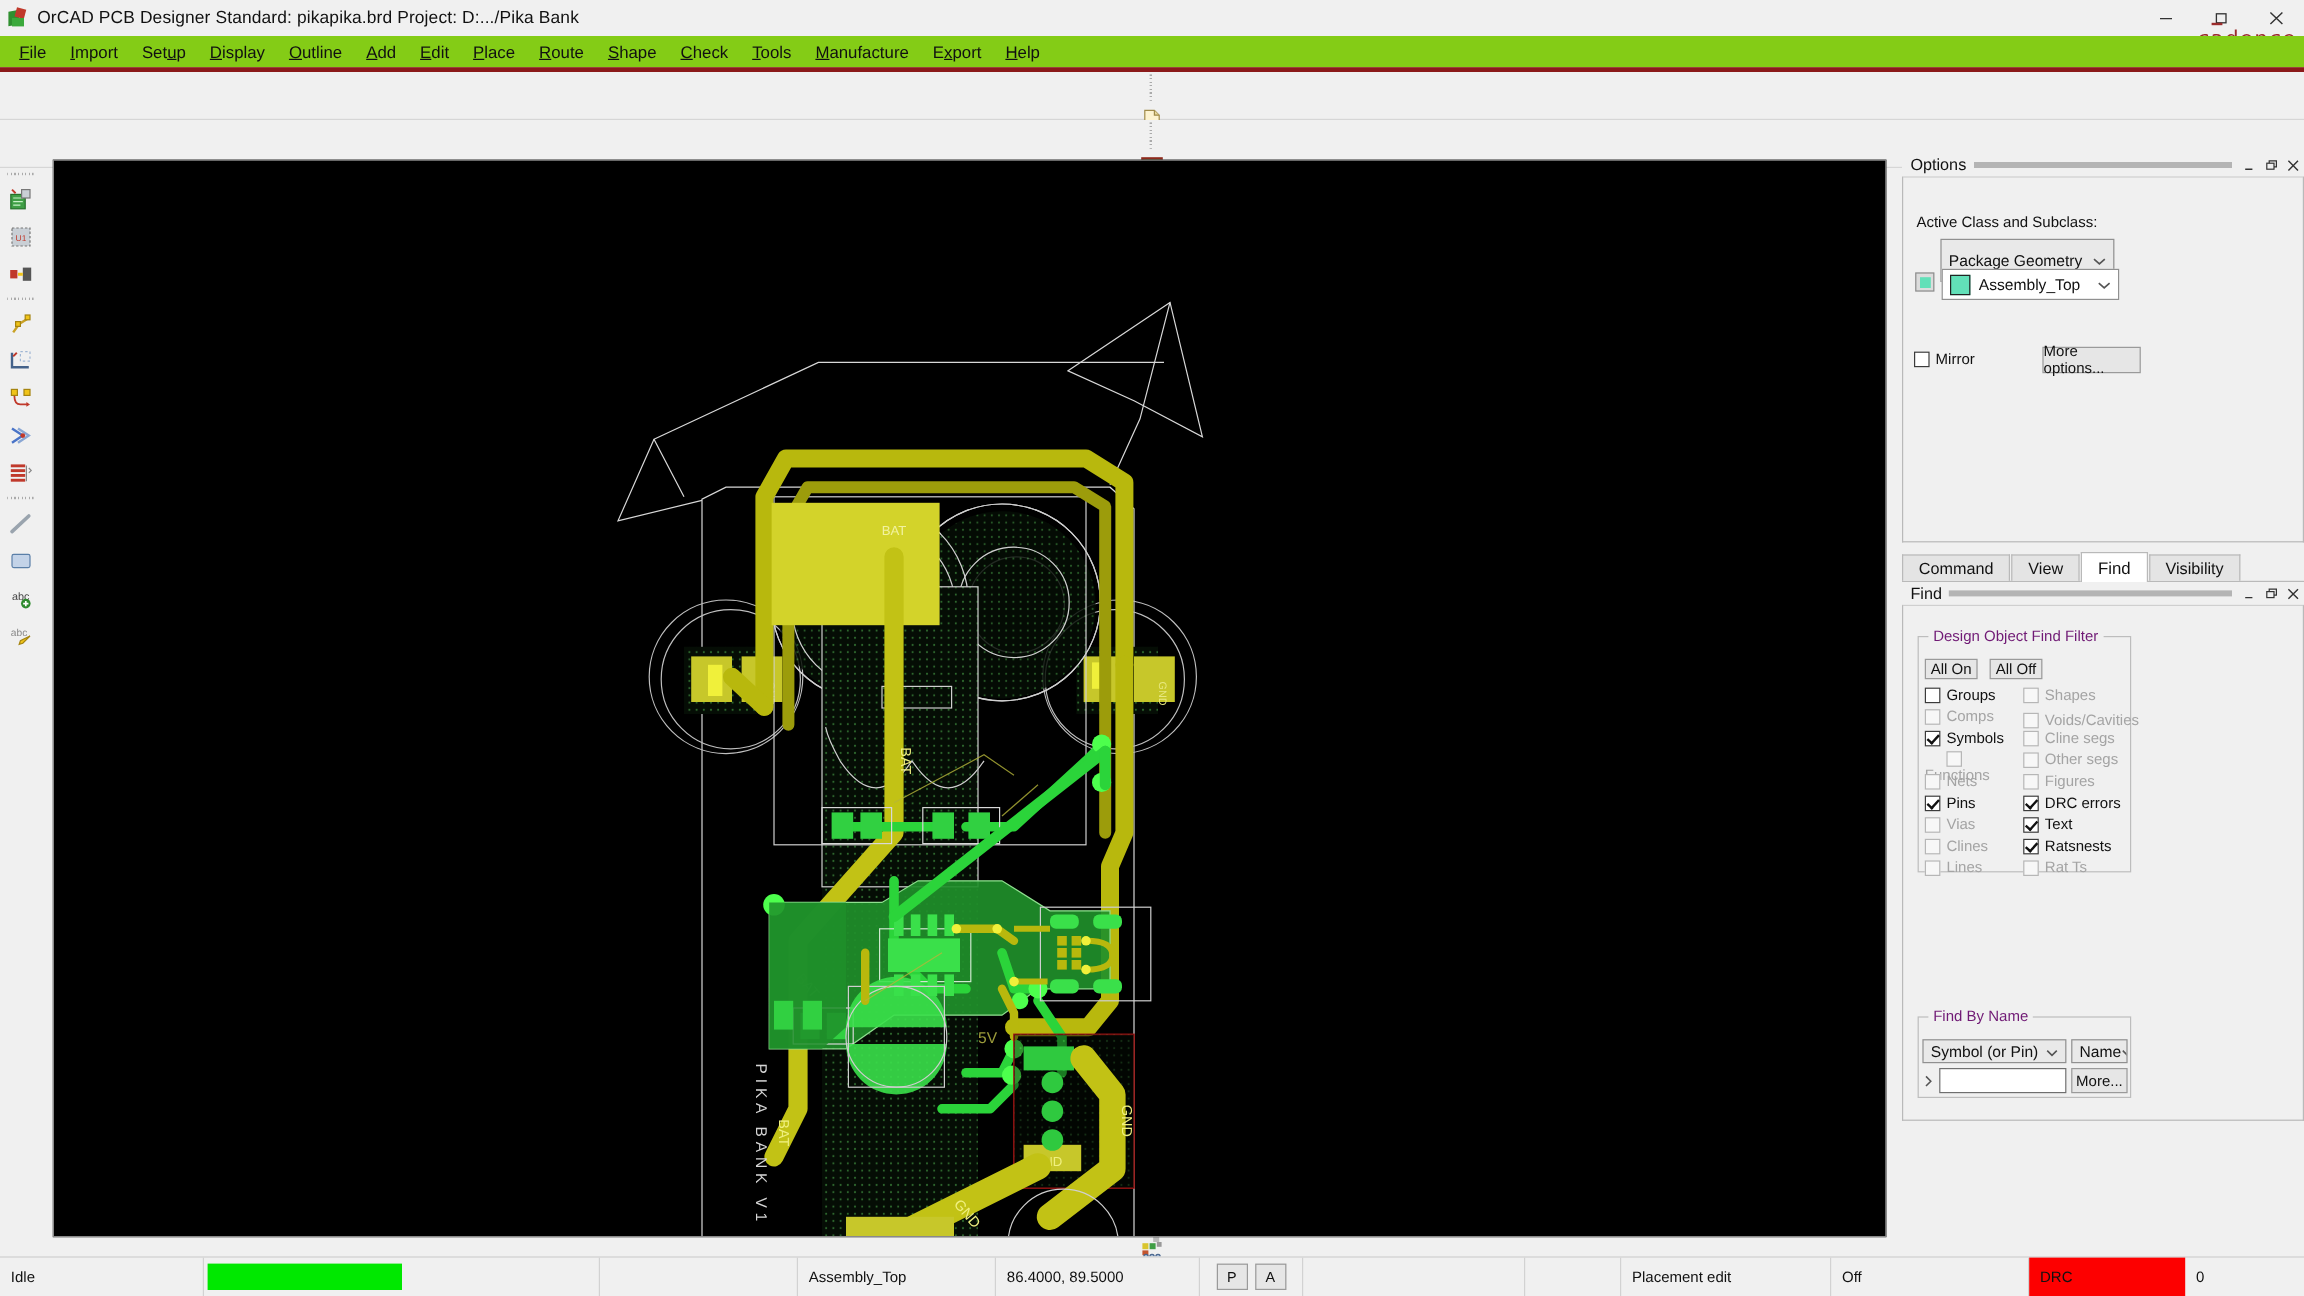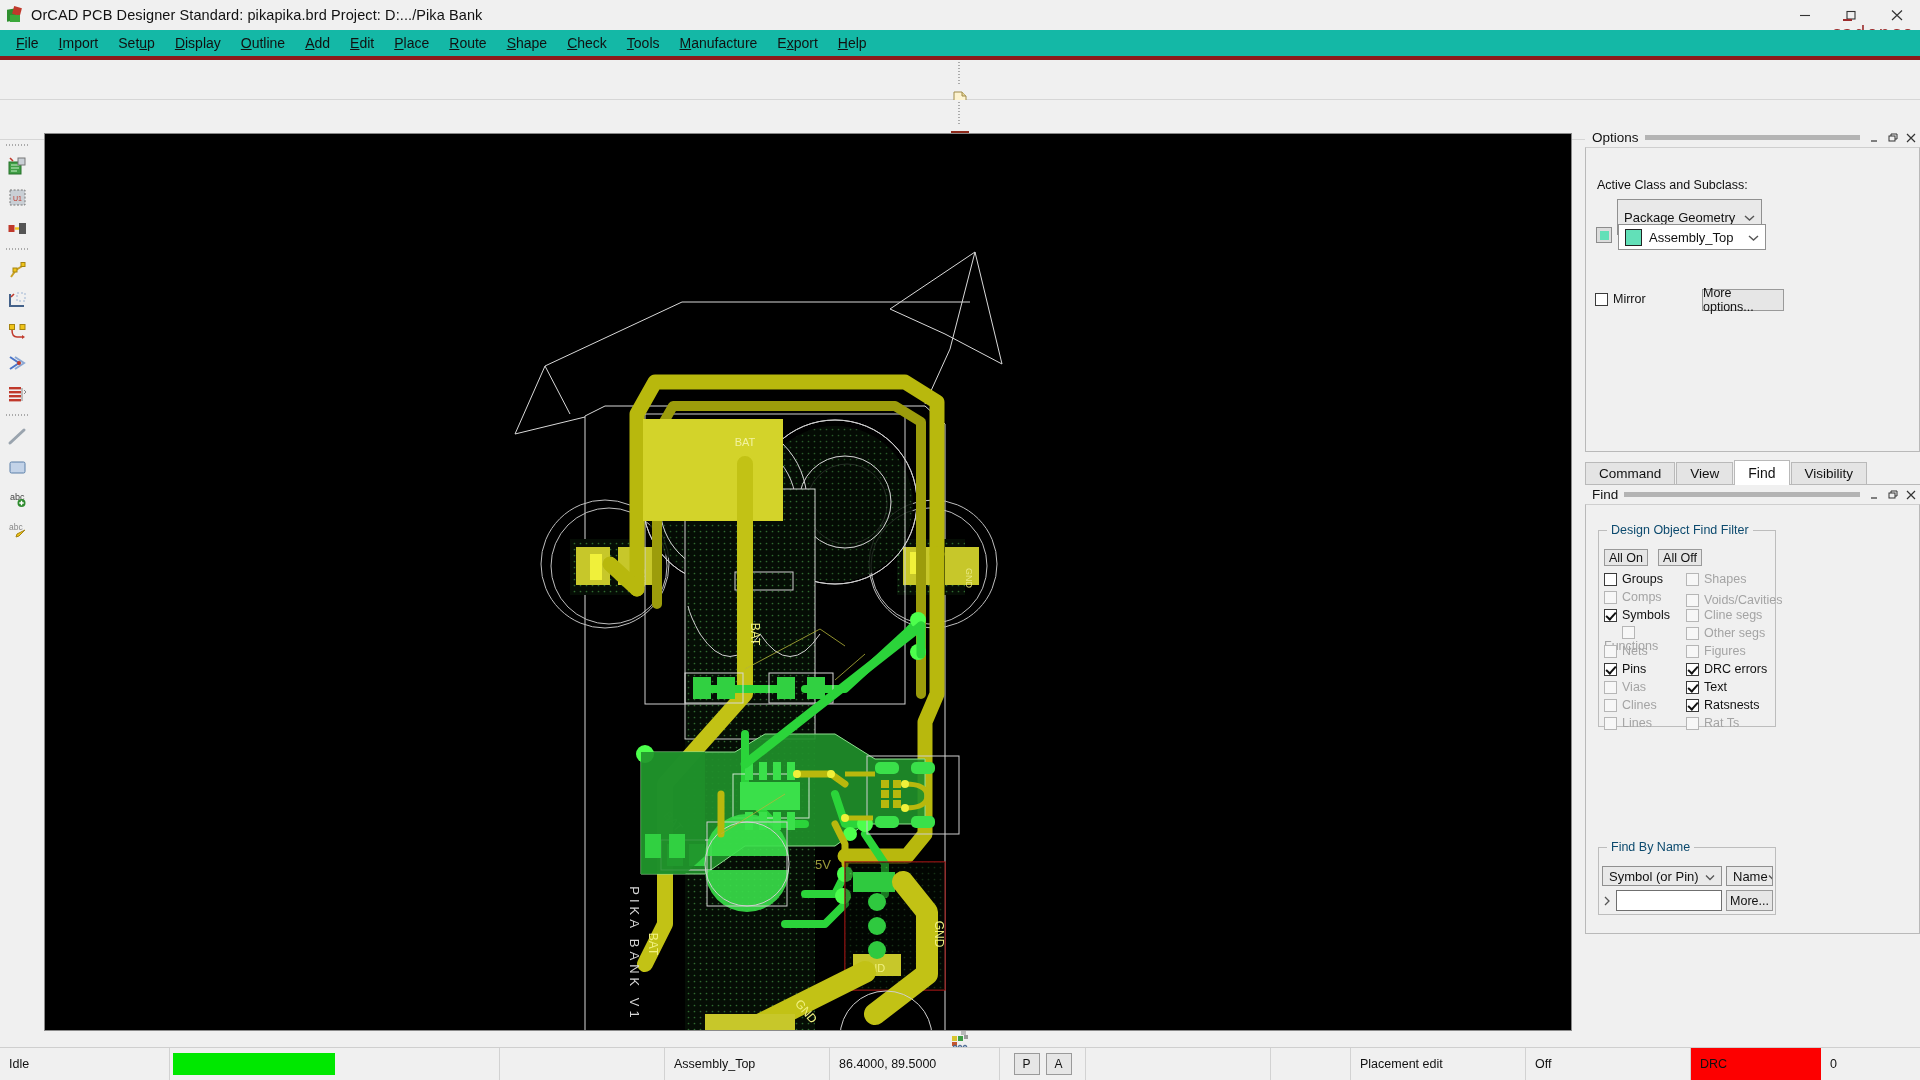--- a/index.html
+++ b/index.html
@@ -34,21 +34,21 @@
     font-family: "DejaVu Sans", sans-serif;
   }
   .cadence-logo .macron { position:relative; }
   .cadence-logo .macron:after {
     content:""; position:absolute; left:1px; top:-3px; width:9px; height:1.5px; background:#9b2c2c;
   }
 
   
   .menubar {
     position: absolute; top: 30px; left: 0; width: 1920px; height: 26px;
-    background: #14b8a6; display: flex; align-items: center; padding-left: 6px;
+    background: #84cc16; display: flex; align-items: center; padding-left: 6px;
   }
   .menu-item {
     padding: 3px 10px; font-size: 14px; color: #111; white-space: nowrap; cursor: default;
   }
   .menu-item u { text-decoration: underline; }
 
   
   .red-rule { position:absolute; top:56px; left:0; width:1920px; height:4px; background:#8b1a1a; }
 
   
@@ -144,21 +144,21 @@
     border:1px solid #b9b9b9; border-bottom:none; background:#e4e4e4; color:#111; margin-right:1px;
   }
   .tab.sel { background:#fff; height:25px; font-size:14px; border-color:#b9b9b9; position:relative; top:1px; }
 
   #find-body { height: 430px; position:relative; }
   .group {
     position:absolute; border:1px solid #bdbdbd;
   }
   .group > .glabel {
     position:absolute; top:-8px; left:8px; background:#f0f0f0; padding:0 4px;
-    font-size:12.5px; color:#0c4a6e; white-space:nowrap;
+    font-size:12.5px; color:#701a75; white-space:nowrap;
   }
   .dimtext { color:#a4a4a4; }
 
   
   .statusbar {
     position:absolute; left:0; bottom:0; width:1920px; height:33px;
     background:#f0f0f0; border-top:1px solid #cfcfcf; display:flex; align-items:stretch;
     font-size:12.5px; color:#111;
   }
   .sb-cell { display:flex; align-items:center; padding:0 9px; border-right:1px solid #d2d2d2; }

